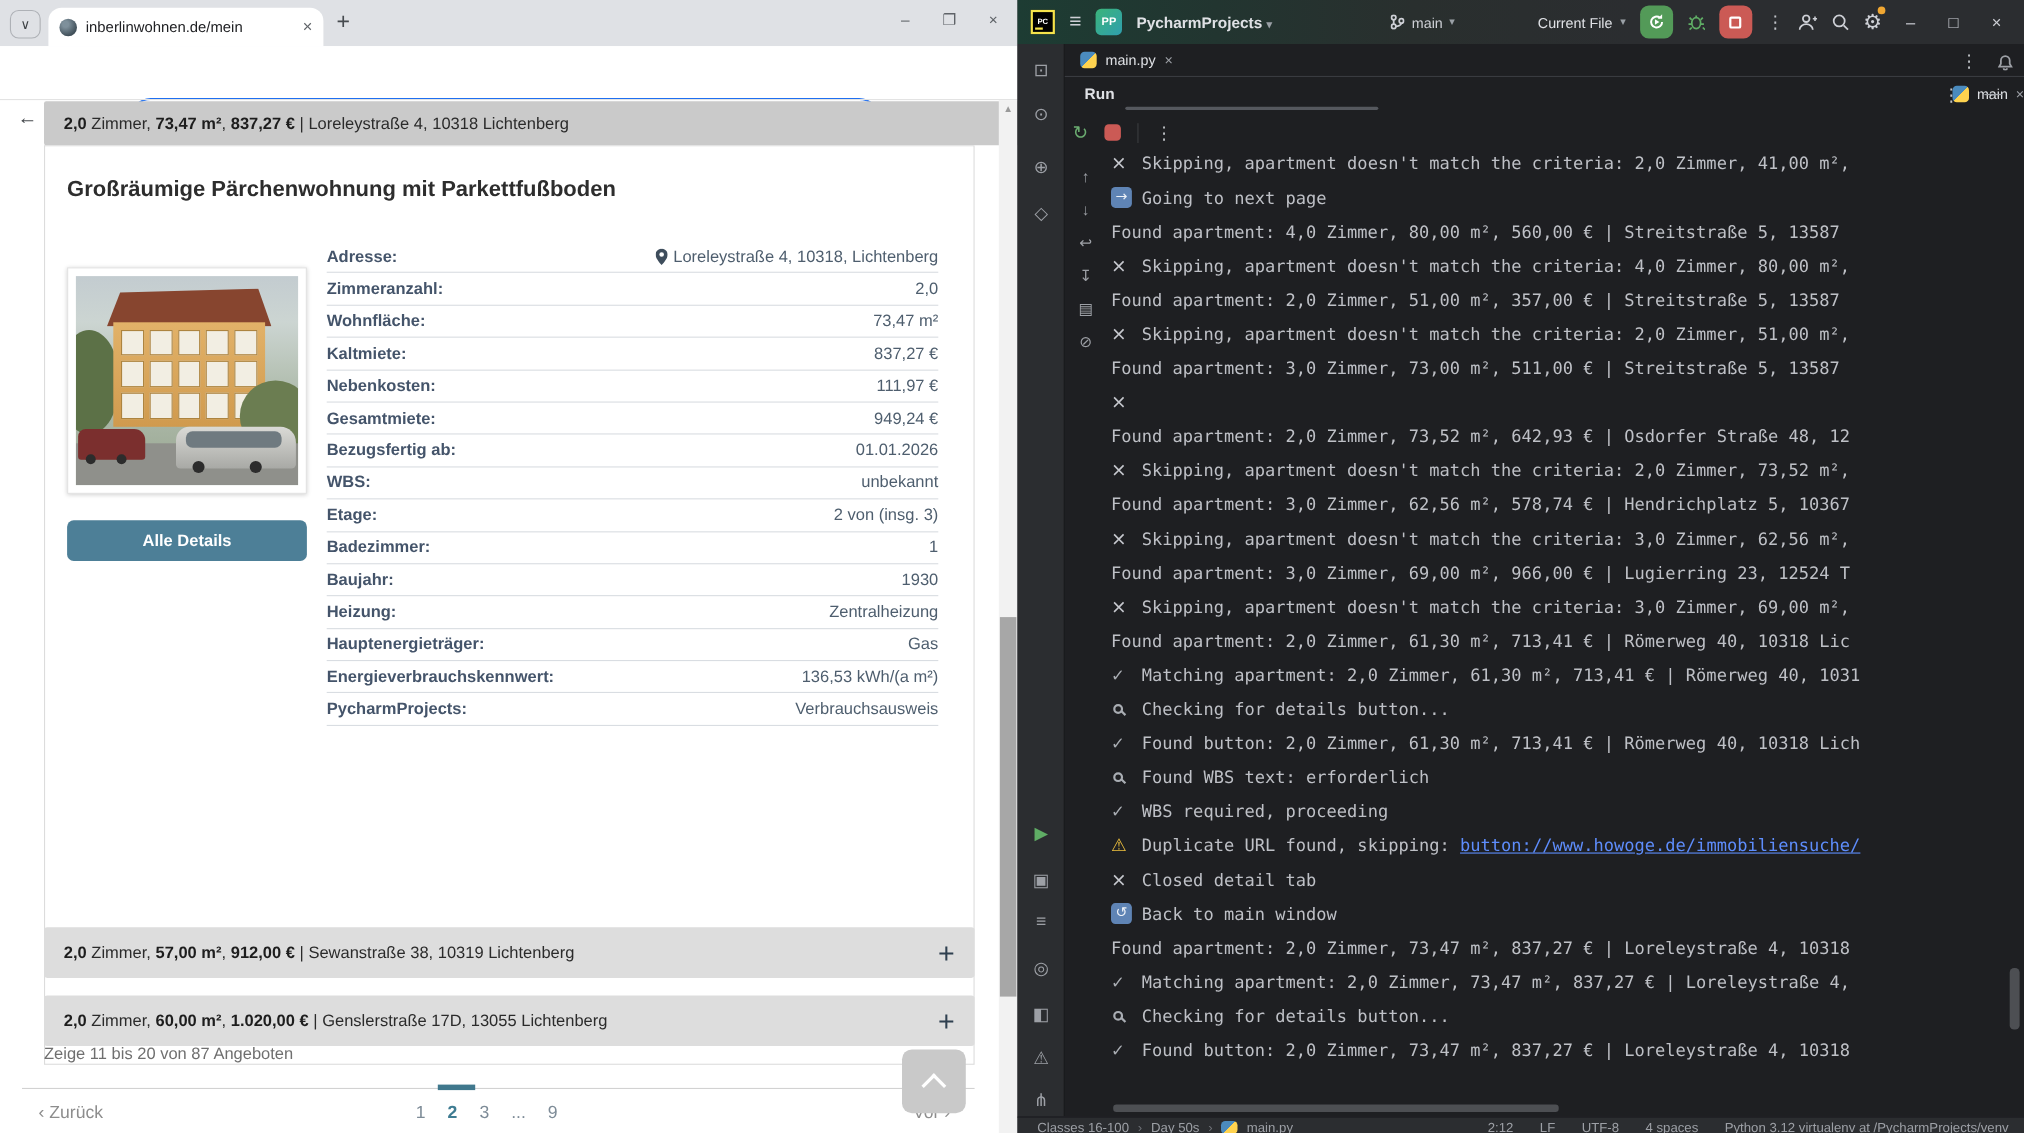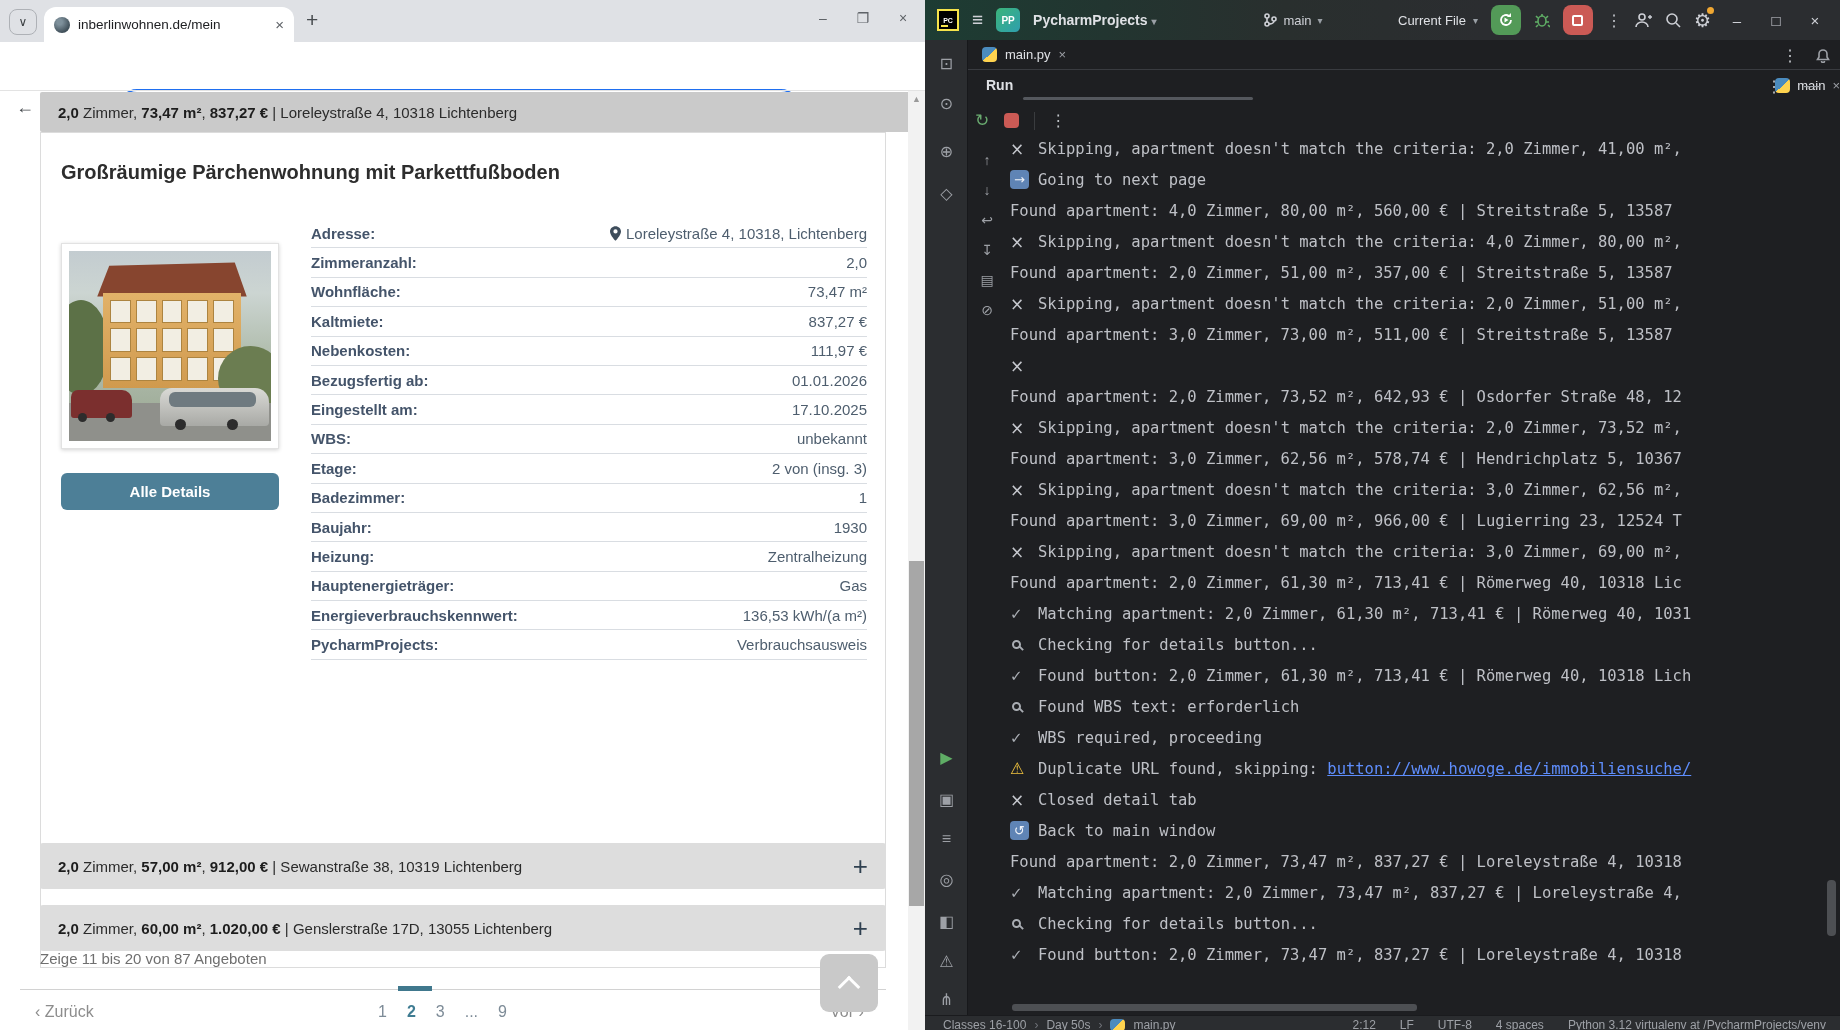--- a/index.html
+++ b/index.html
@@ -78,21 +78,21 @@
   .car2 { position:absolute; right:1%; bottom:8%; width:54%; height:20%;
           background:linear-gradient(#dadad6,#a8a9a5); border-radius:12px 14px 4px 4px; }
   .car2::before { content:""; position:absolute; left:8%; top:12%; width:80%; height:38%;
           background:#6f7a80; border-radius:6px; }
   .car2::after { left:14%; width:11px; height:11px; box-shadow:52px 0 0 #2c2c2c; }
 
   .details-btn { position:absolute; left:20px; top:340px; width:218px; height:37px; background:#4d7f97;
                  border-radius:6px; color:#fff; font-size:15px; font-weight:700; display:flex;
                  align-items:center; justify-content:center; cursor:pointer; }
 
-  .details { position:absolute; left:270px; top:86px; width:556px; }
+  .details { position:absolute; left:256px; top:86px; width:556px; }
   .drow { height:29.4px; display:flex; align-items:center; justify-content:space-between;
           border-bottom:1px solid #d9dde2; font-size:15px; }
   .dl { font-weight:700; color:#44546a; }
   .dv { color:#4e5e6e; display:flex; align-items:center; gap:5px; }
 
   .card-footer { position:absolute; left:0; bottom:22px; width:100%; display:flex; align-items:center;
                  justify-content:center; gap:14px; }
   .wohnung-text { font-size:18px; color:#333; }
   .howoge { background:#4b4b4b; color:#fff; font-size:14px; font-weight:700; letter-spacing:.5px;
             padding:9px 14px; border-radius:4px 4px 4px 16px; }
@@ -294,29 +294,29 @@
             <span>837,27 €</span>
           </span>
         </div>
         <div class="drow">
           <span class="dl">Nebenkosten:</span>
           <span class="dv">
             <span>111,97 €</span>
           </span>
         </div>
         <div class="drow">
+          <span class="dl">Gesamtmiete:</span>
+          <span class="dv">
+            <span>949,24 €</span>
+          </span>
+        </div>
+        <div class="drow">
           <span class="dl">Bezugsfertig ab:</span>
           <span class="dv">
             <span>01.01.2026</span>
-          </span>
-        </div>
-        <div class="drow">
-          <span class="dl">Eingestellt am:</span>
-          <span class="dv">
-            <span>17.10.2025</span>
           </span>
         </div>
         <div class="drow">
           <span class="dl">WBS:</span>
           <span class="dv">
             <span>unbekannt</span>
           </span>
         </div>
         <div class="drow">
           <span class="dl">Etage:</span>

